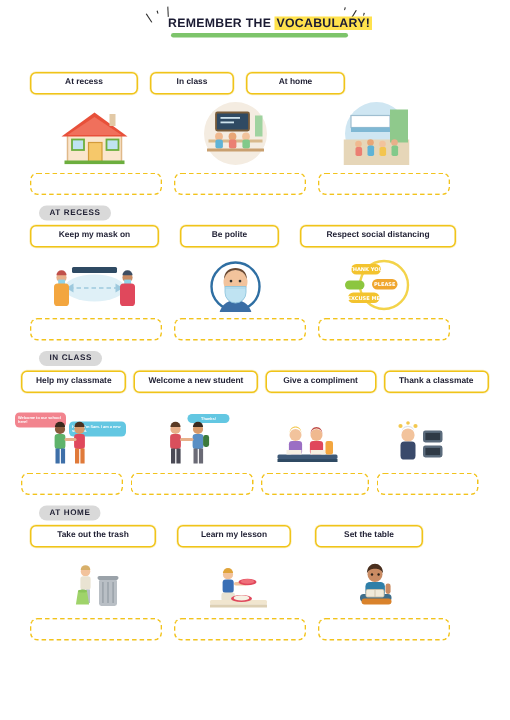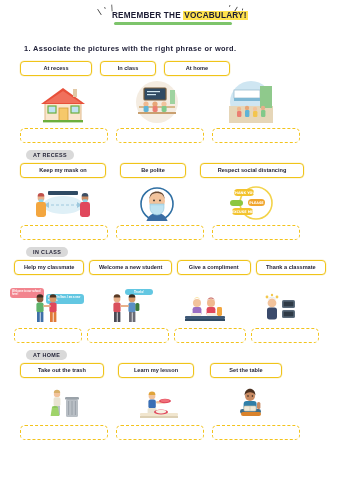--- a/index.html
+++ b/index.html
@@ -75,21 +75,20 @@
     <div class="title-block">
       <div class="title-text">
         <span>REMEMBER THE</span>
         <span class="hl">VOCABULARY!</span>
       </div>
       <div class="title-underline"></div>
     </div>
   </div>
 
   
-  <div class="instruction">1.  Associate the pictures with the right phrase or word.</div>
 
   
   <div class="chip-row" style="margin-top:8px;">
     <div class="chip" style="width:58px;">At recess</div>
     <div class="chip" style="width:42px;">In class</div>
     <div class="chip" style="width:52px;">At home</div>
   </div>
 
   <div class="pic-row" style="margin-top:6px;height:42px;">
     <div class="pic-cell" style="width:86px;">

